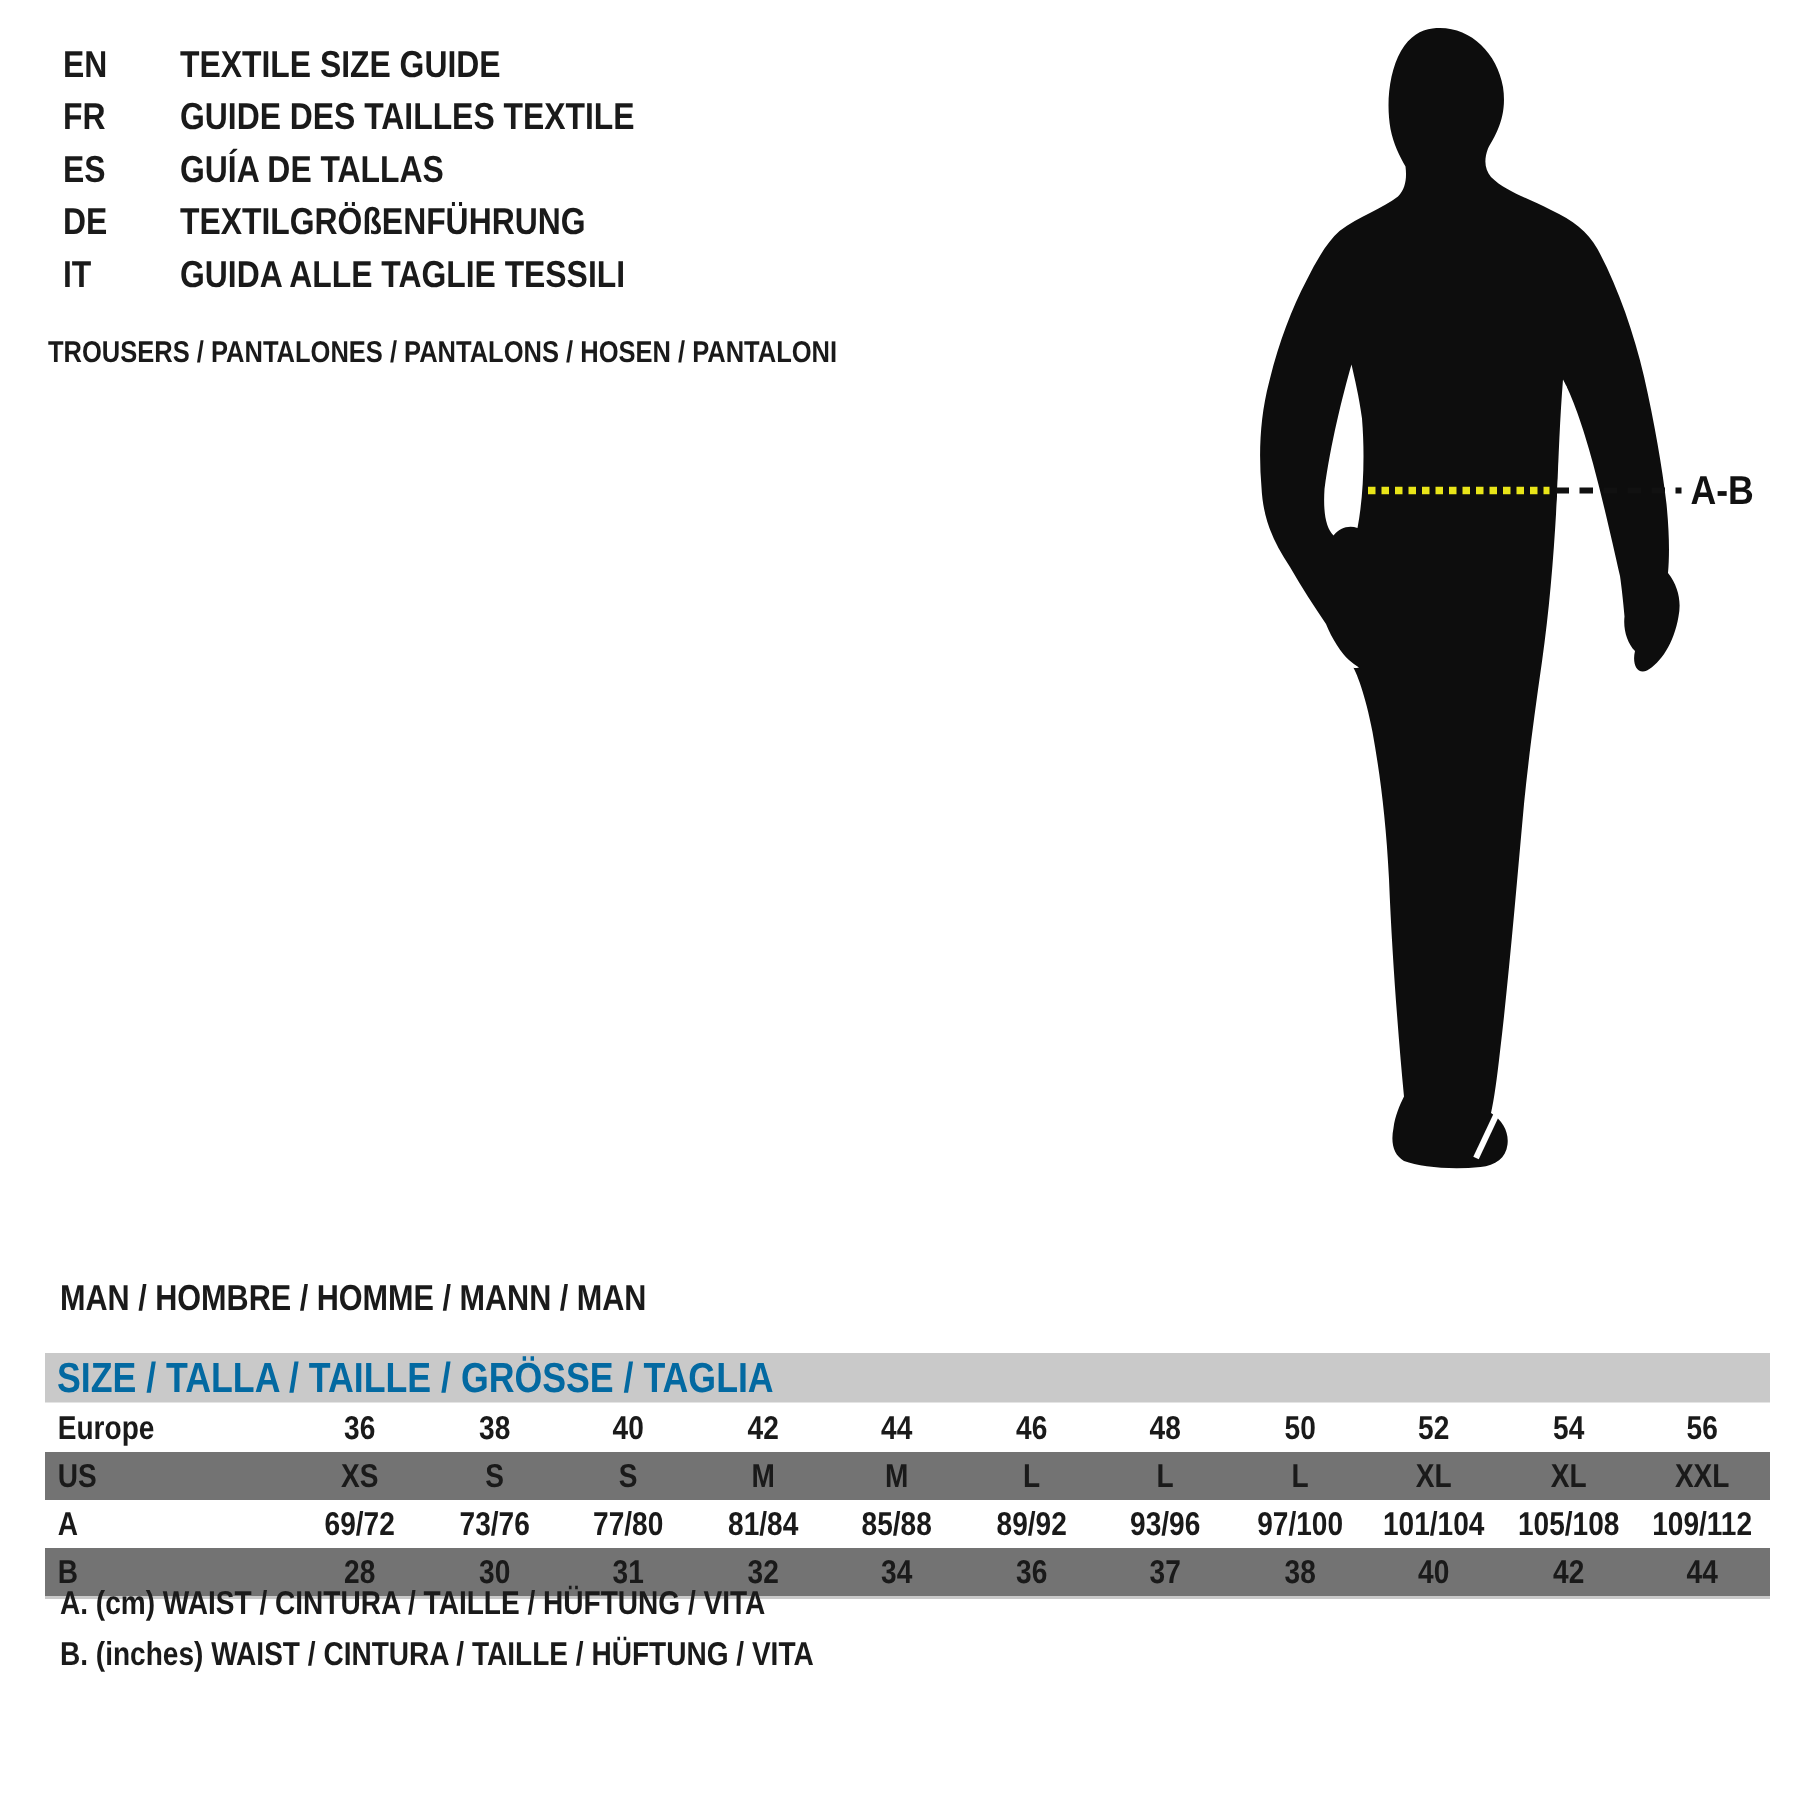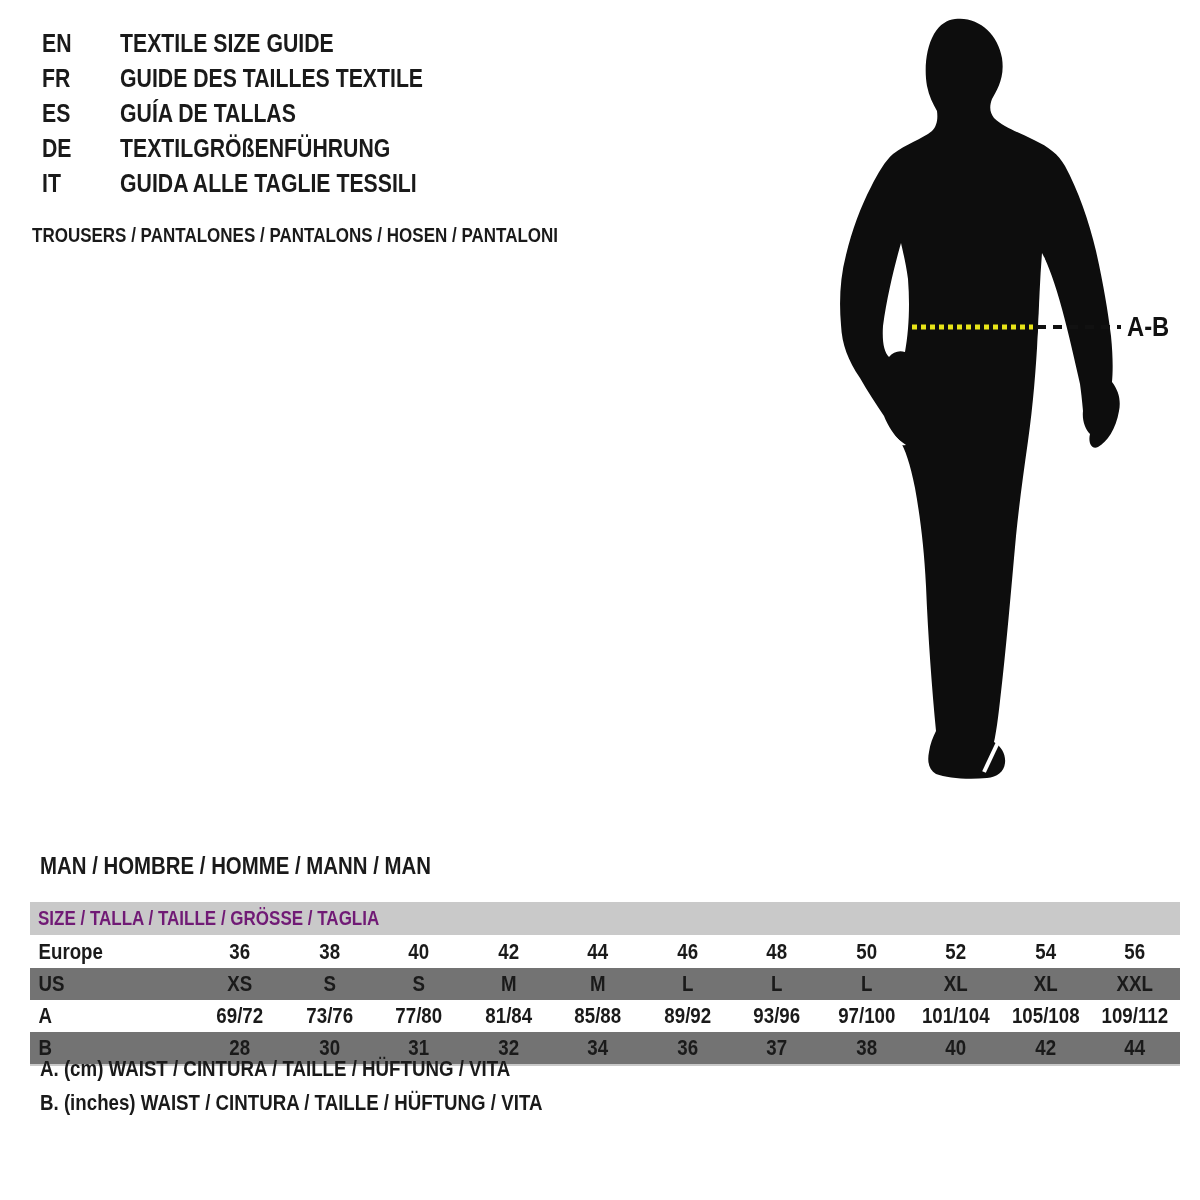--- a/index.html
+++ b/index.html
@@ -22,22 +22,22 @@
   .figure{position:absolute;left:820px;top:0;width:380px;height:800px;
     font-family:"Liberation Sans",sans-serif;}
 
   
   .man-title{position:absolute;left:40px;top:849px;height:33px;line-height:33px;
     font-size:24px;font-weight:bold;}
 
   
   .size-table{position:absolute;left:30px;top:902px;width:1150px;
     font-weight:bold;border-bottom:2px solid #c9c9c9;}
-  .st-header{height:33px;line-height:33px;background:#c9c9c9;font-size:20px;
-    padding-left:8px;color:#701a75;margin-bottom:1px;}
+  .st-header{height:33px;line-height:33px;background:#c9c9c9;font-size:28px;
+    padding-left:8px;color:#0369a1;margin-bottom:1px;}
   .st-row{display:flex;height:32px;line-height:32px;font-size:22px;}
   .st-row.alt{background:#737373;}
   .st-label{width:155px;padding-left:10px;transform:scaleX(0.85);transform-origin:0 50%;
     white-space:nowrap;}
   .st-cell{flex:1;text-align:center;transform:scaleX(0.85);white-space:nowrap;}
 
   
   .footnotes{position:absolute;left:40px;top:1052px;}
   .fn-row{height:34px;line-height:34px;font-size:22px;font-weight:bold;}
 </style>

